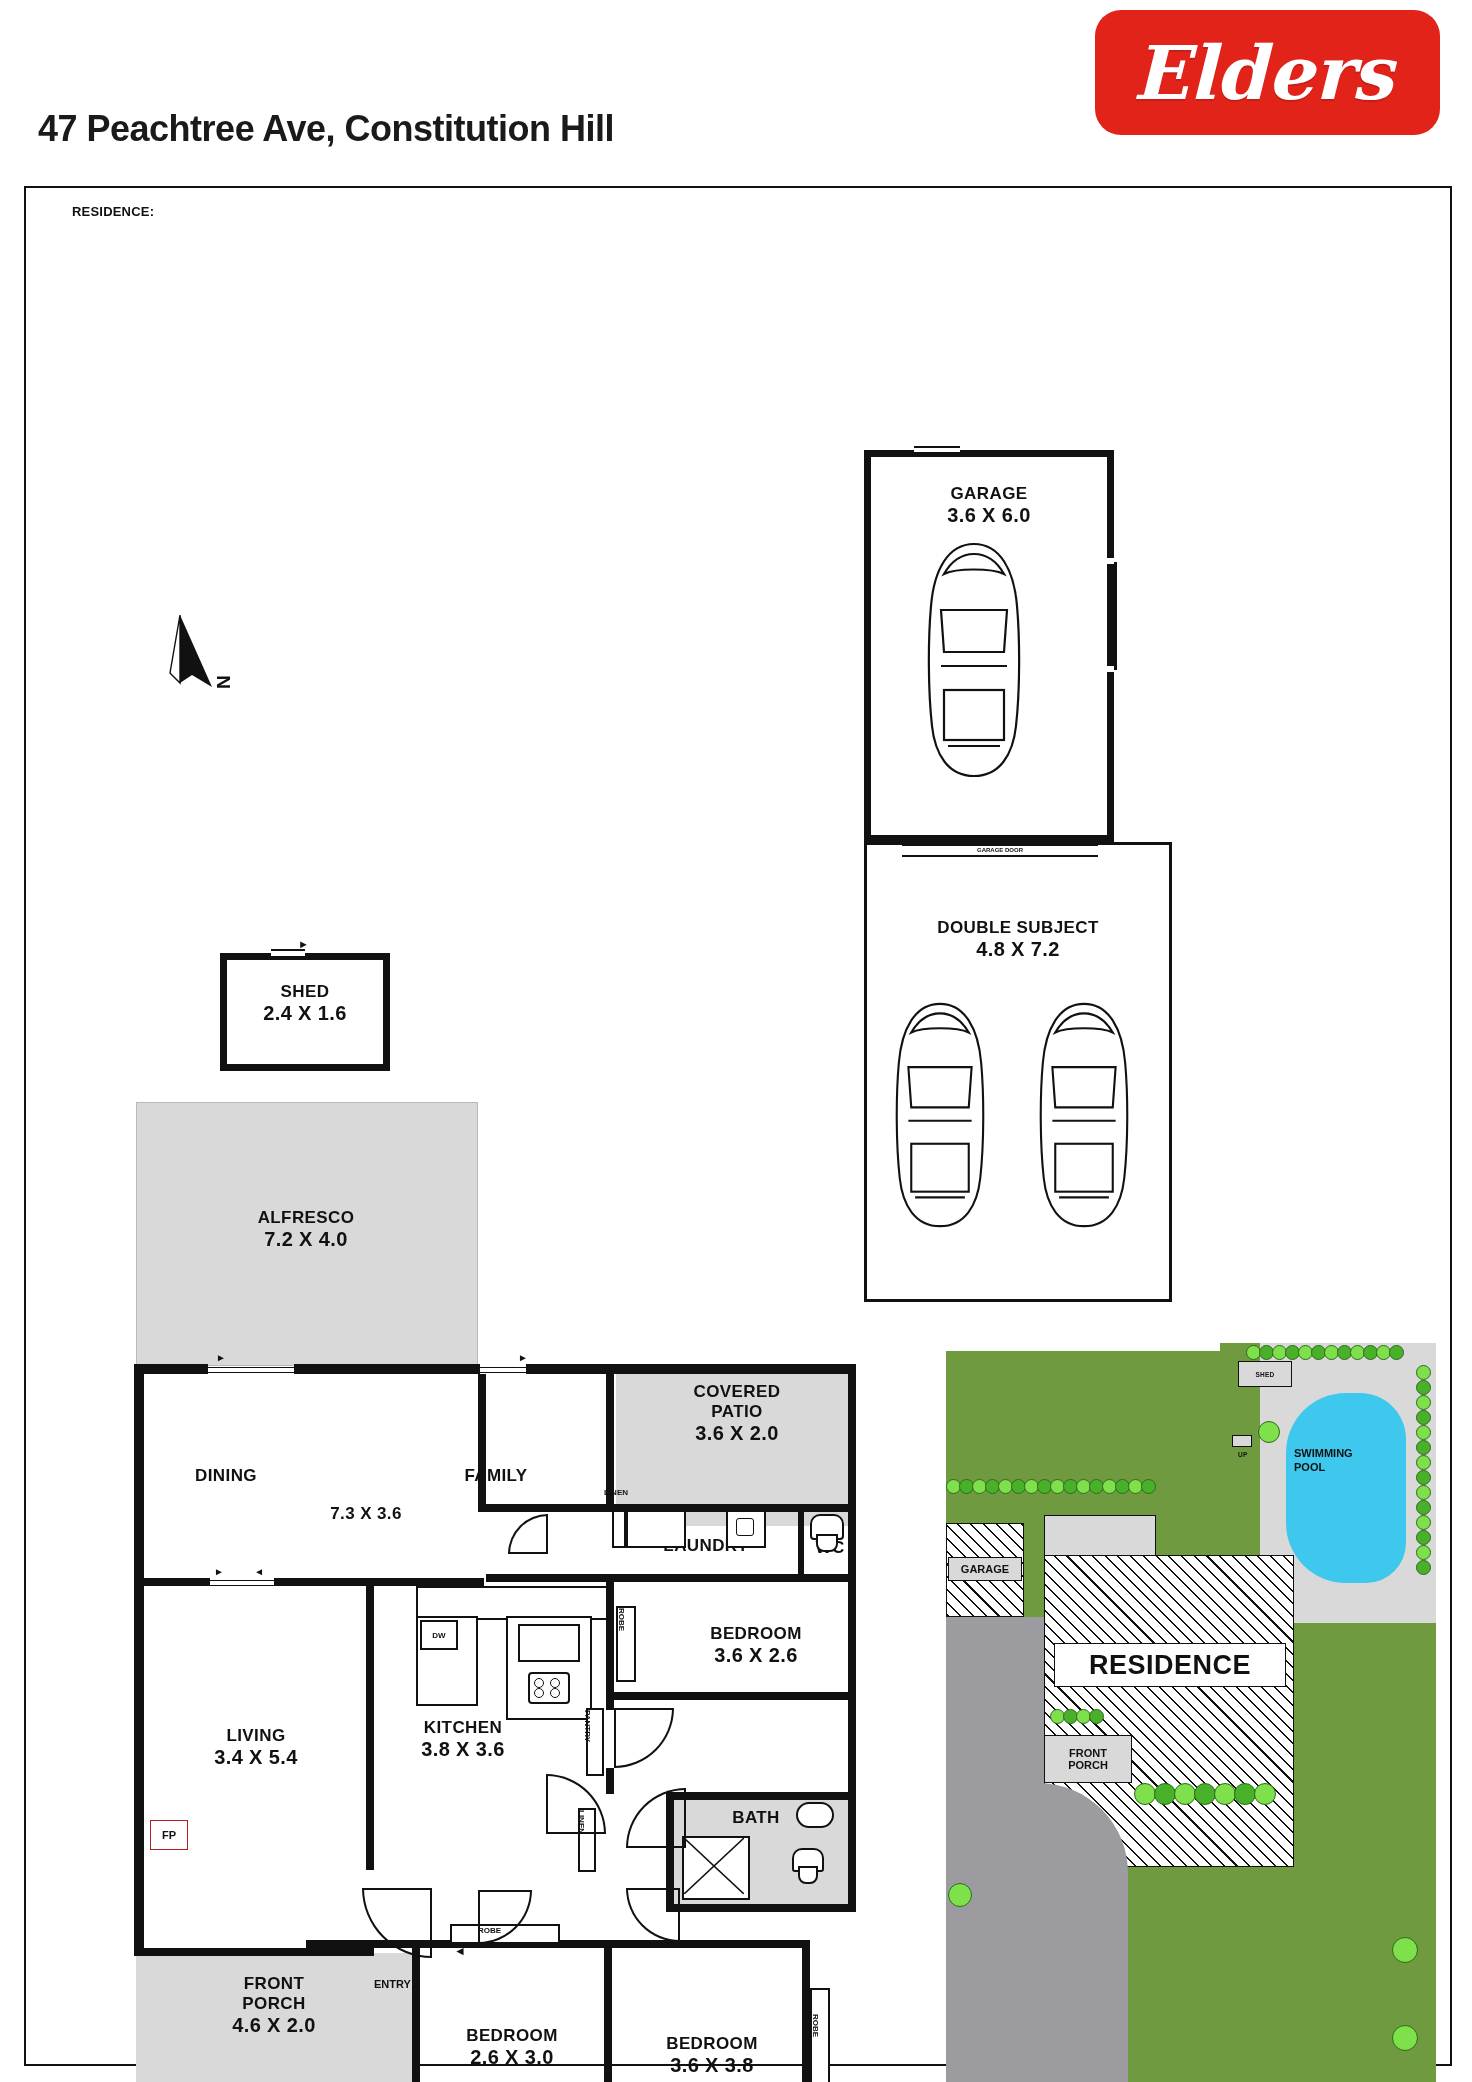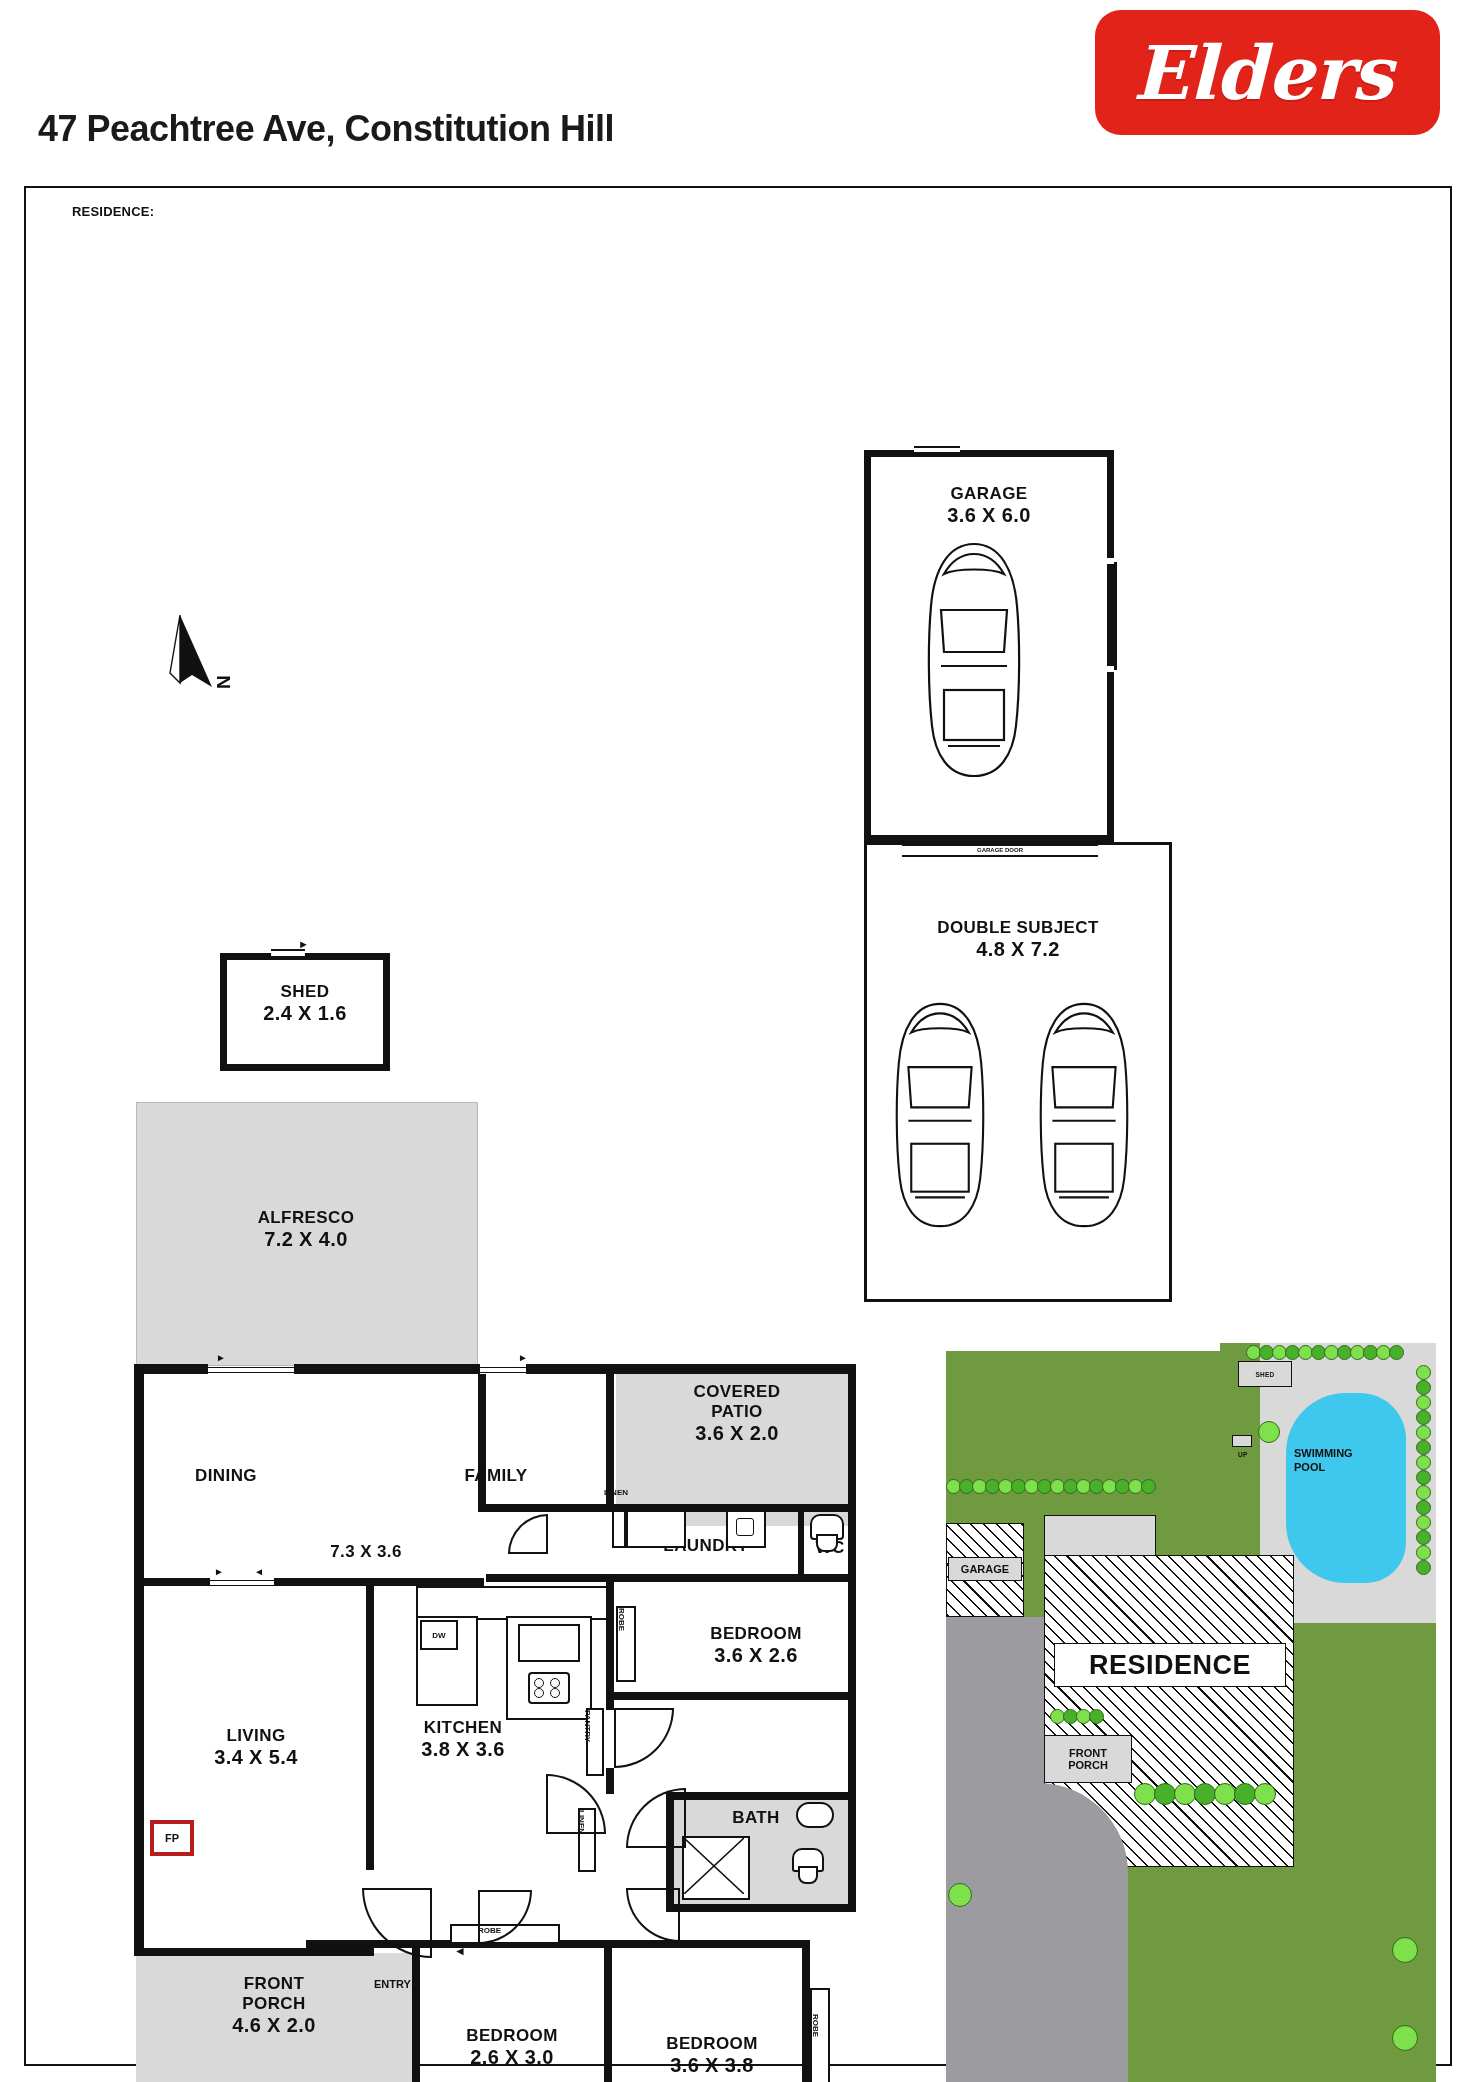--- a/index.html
+++ b/index.html
@@ -266,32 +266,32 @@
     <div style="position:absolute;left:710px;top:1330px;width:16px;height:16px;border:1.5px solid #111;border-radius:3px;"></div>
     <div style="position:absolute;left:784px;top:1326px;width:30px;height:22px;border:2px solid #111;border-radius:10px 10px 4px 4px;background:#fff;"></div>
     <div style="position:absolute;left:790px;top:1346px;width:18px;height:14px;border:2px solid #111;border-radius:0 0 8px 8px;background:#fff;"></div>
 
     <div style="position:absolute;left:586px;top:1322px;width:10px;height:34px;border:2px solid #111;background:#fff;"></div>
     <div class="tiny" style="position:absolute;left:578px;top:1300px;">LINEN</div>
 
     <div class="lbl" style="left:140px;top:1278px;width:120px;">
       <div class="l1">DINING</div>
     </div>
-    <div class="lbl" style="left:280px;top:1354px;width:120px;">
+    <div class="lbl" style="left:280px;top:1316px;width:120px;">
       <div class="l1">7.3 X 3.6</div>
     </div>
     <div class="lbl" style="left:410px;top:1278px;width:120px;">
       <div class="l1">FAMILY</div>
     </div>
 
     <div class="lbl" style="left:140px;top:1538px;width:180px;">
       <div class="l1">LIVING</div>
       <div class="l2">3.4 X 5.4</div>
     </div>
-    <div style="position:absolute;left:124px;top:1632px;width:36px;height:28px;border:4px solid #b91c1c;background:#fff;display:flex;align-items:center;justify-content:center;">
+    <div style="position:absolute;left:124px;top:1632px;width:36px;height:28px;border:1px solid #b91c1c;background:#fff;display:flex;align-items:center;justify-content:center;">
       <span class="small">FP</span>
     </div>
 
     <div class="lbl" style="left:352px;top:1530px;width:170px;">
       <div class="l1">KITCHEN</div>
       <div class="l2">3.8 X 3.6</div>
     </div>
 
     <div style="position:absolute;left:390px;top:1398px;width:190px;height:30px;border:2px solid #111;background:#fff;"></div>
     <div style="position:absolute;left:390px;top:1428px;width:58px;height:86px;border:2px solid #111;background:#fff;"></div>

